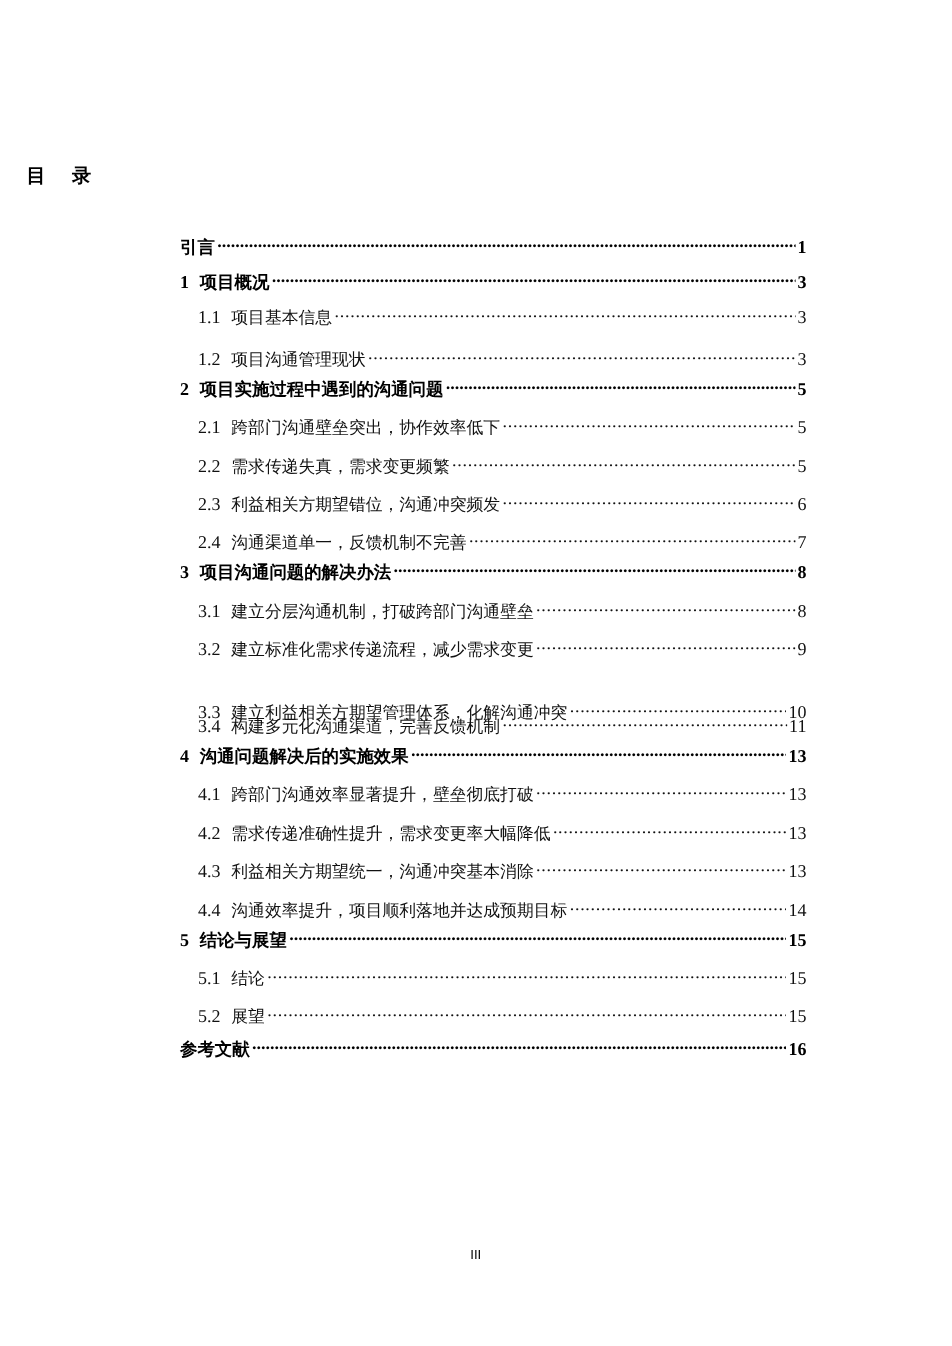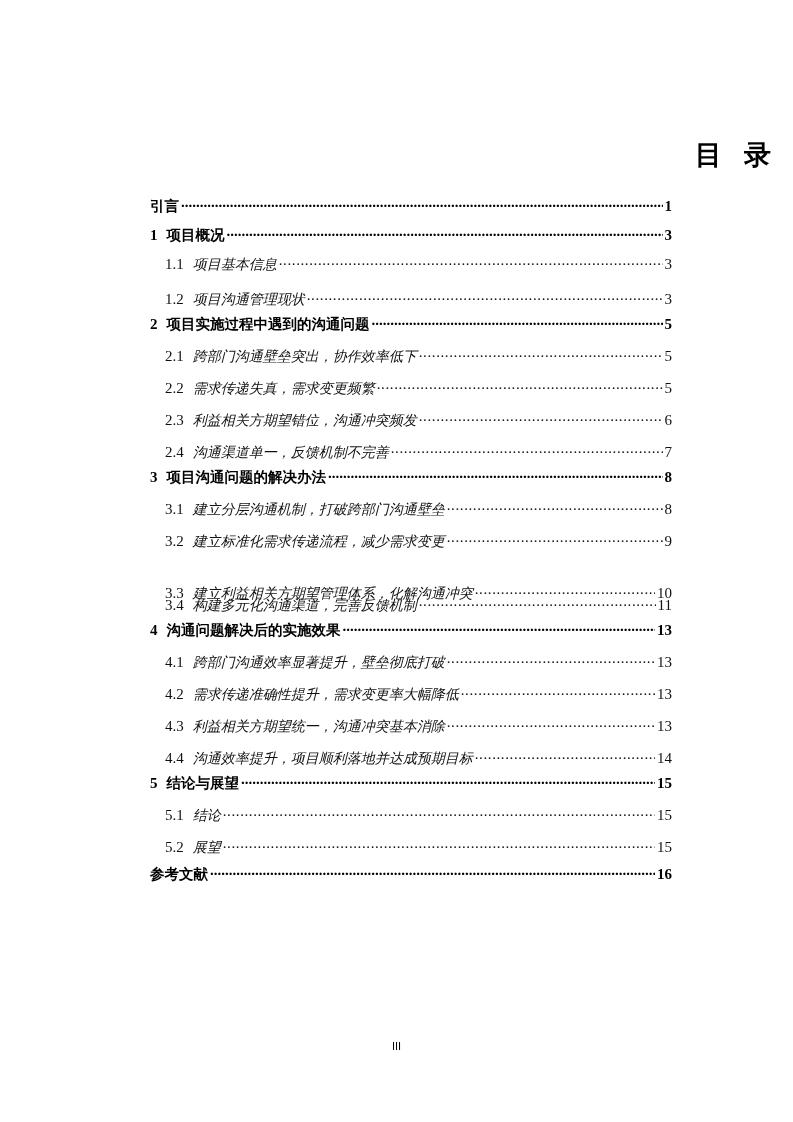--- a/index.html
+++ b/index.html
@@ -1,26 +1,26 @@
 <!DOCTYPE html>
 <html><head>
 <meta charset="utf-8">
 <style>
   html, body { margin: 0; padding: 0; background: #ffffff; }
   body { width: 793px; height: 1122px; position: relative; overflow: hidden;
          font-family: "Liberation Serif", "DejaVu Serif", serif; color: #000; }
-  .title { position: absolute; top: 137px; left: 0; width: 793px; text-align: right;
-           font-family: "DejaVu Sans", sans-serif; font-weight: bold; font-size: 27px; letter-spacing: 22px;
+  .title { position: absolute; top: 137px; left: 0; width: 793px; text-align: left;
+           font-family: "DejaVu Sans", sans-serif; font-weight: bold; font-size: 16px; letter-spacing: 22px;
            text-indent: 22px; }
   .toc { position: absolute; left: 150px; width: 522px; top: 196px; }
   .row { position: absolute; left: 0; right: 0; display: flex; align-items: baseline; white-space: nowrap; }
   .row.l1 { font-weight: bold; font-size: 15px; }
   .row.l1 .txt { font-family: Liberation Serif, serif; font-size: 14.5px; }
   .row.l2 { padding-left: 15px; font-size: 15px; color: #111; }
-  .row.l2 .txt { font-family: "DejaVu Sans", sans-serif; font-size: 14px; font-weight: normal; font-style: italic; }
+  .row.l2 .txt { font-family: "DejaVu Sans", sans-serif; font-size: 14px; font-weight: normal; }
   .num { margin-right: 9px; font-family: "Liberation Serif", serif; }
   .row.l1 .num { font-weight: bold; }
   .leader { flex: 1; overflow: hidden; margin: 0 2px; position: relative; height: 1em; }
   .leader::after { content: "......................................................................................................................................................................................................................................................................................"; position: absolute; left: 0; bottom: 0; letter-spacing: 0.5px; }
   .row.l1 .leader::after { font-weight: bold; letter-spacing: 0px; }
   .row.l2 .leader::after { letter-spacing: 0.6px; }
   .page { font-family: "Liberation Serif", serif; }
   .footer { position: absolute; top: 1040px; left: 0; width: 793px; text-align: center;
             font-family: "Liberation Sans", sans-serif; font-size: 11px; }
 </style>

